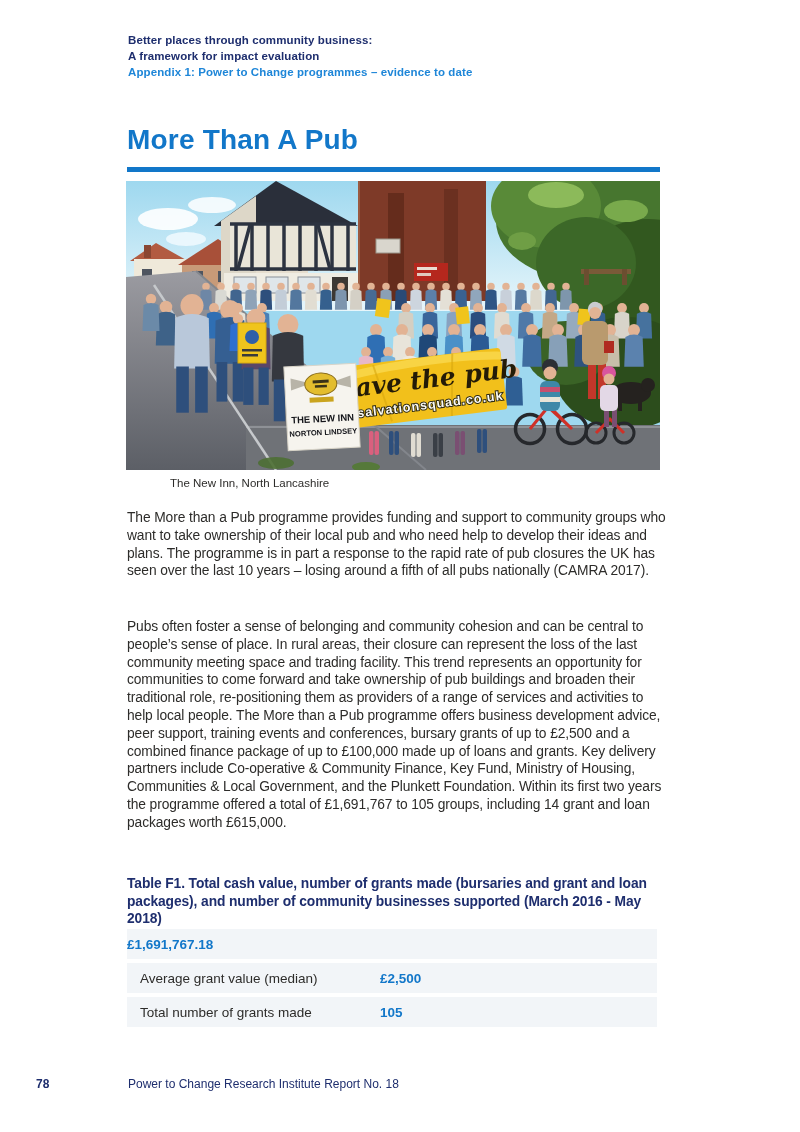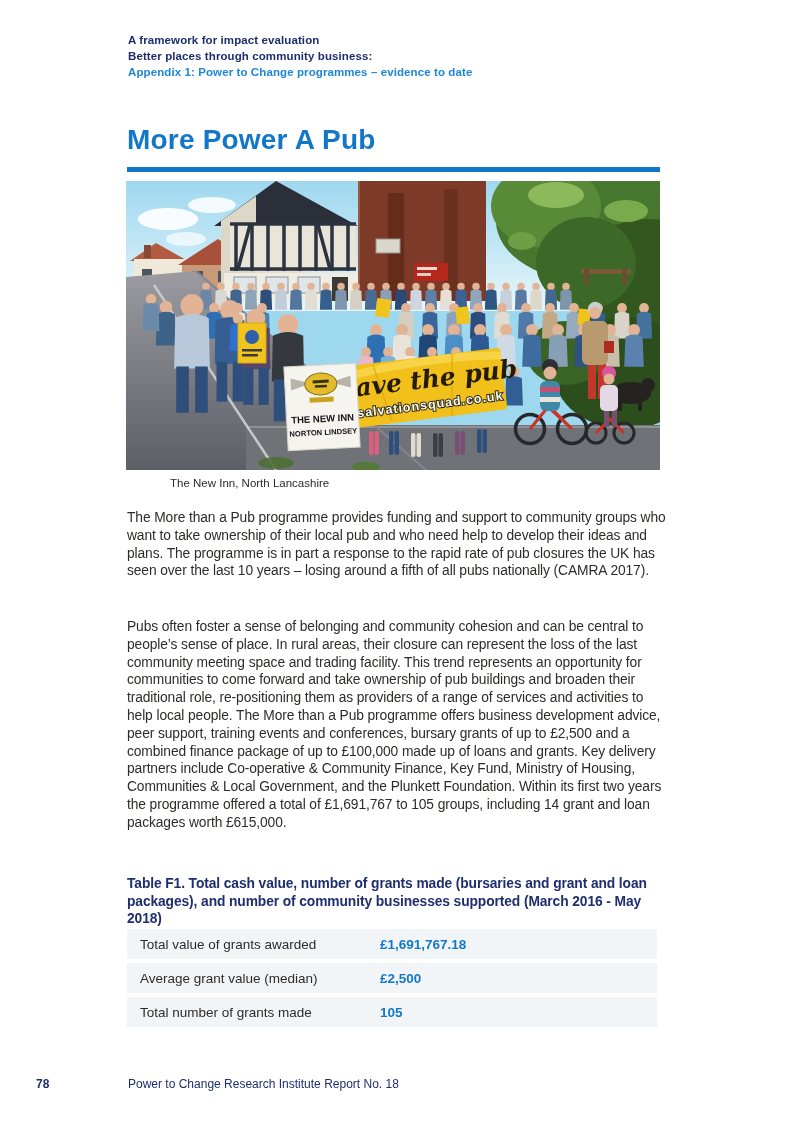--- a/index.html
+++ b/index.html
@@ -36,26 +36,26 @@
 
   svg text{font-family:"Liberation Sans","DejaVu Sans",sans-serif;}
   svg text.script{font-family:"DejaVu Serif","Liberation Serif",serif;font-style:italic;font-weight:bold;}
 </style>
 </head>
 <body>
 
 <div class="page">
 
   <div class="header">
+    <div class="navy">Better places through community business:</div>
     <div class="navy">A framework for impact evaluation</div>
-    <div class="navy">Better places through community business:</div>
     <div class="blue">Appendix 1: Power to Change programmes – evidence to date</div>
   </div>
 
-  <h1 class="title">More Power A Pub</h1>
+  <h1 class="title">More Than A Pub</h1>
   <div class="rule"></div>
 
   <div class="photo">
     <svg width="534" height="289" viewBox="0 0 534 289">
       <defs>
         <linearGradient id="g-sky" x1="0" y1="0" x2="0" y2="1">
           <stop offset="0" stop-color="#9ed8ef"></stop>
             <stop offset="1" stop-color="#e8f6fb"></stop>
         </linearGradient>
         <linearGradient id="g-road" x1="0" y1="0" x2="0" y2="1">
@@ -323,21 +323,20 @@
 
   <div class="caption">The New Inn, North Lancashire</div>
 
   <p class="para" id="para1">The More than a Pub programme provides funding and support to community groups who want to take ownership of their local pub and who need help to develop their ideas and plans. The programme is in part a response to the rapid rate of pub closures the UK has seen over the last 10 years – losing around a fifth of all pubs nationally (CAMRA 2017).</p>
   <p class="para" id="para2">Pubs often foster a sense of belonging and community cohesion and can be central to people’s sense of place. In rural areas, their closure can represent the loss of the last community meeting space and trading facility. This trend represents an opportunity for communities to come forward and take ownership of pub buildings and broaden their traditional role, re-positioning them as providers of a range of services and activities to help local people. The More than a Pub programme offers business development advice, peer support, training events and conferences, bursary grants of up to £2,500 and a combined finance package of up to £100,000 made up of loans and grants. Key delivery partners include Co-operative &amp; Community Finance, Key Fund, Ministry of Housing, Communities &amp; Local Government, and the Plunkett Foundation. Within its first two years the programme offered a total of £1,691,767 to 105 groups, including 14 grant and loan packages worth £615,000.</p>
 
   <div class="table-caption">Table F1. Total cash value, number of grants made (bursaries and grant and loan packages), and number of community businesses supported (March 2016 - May 2018)</div>
 
   <div class="table">
     <div class="row">
-      <div class="row-label">Total value of grants awarded</div>
       <div class="row-value">£1,691,767.18</div>
     </div>
     <div class="row">
       <div class="row-label">Average grant value (median)</div>
       <div class="row-value">£2,500</div>
     </div>
     <div class="row">
       <div class="row-label">Total number of grants made</div>
       <div class="row-value">105</div>
     </div>

